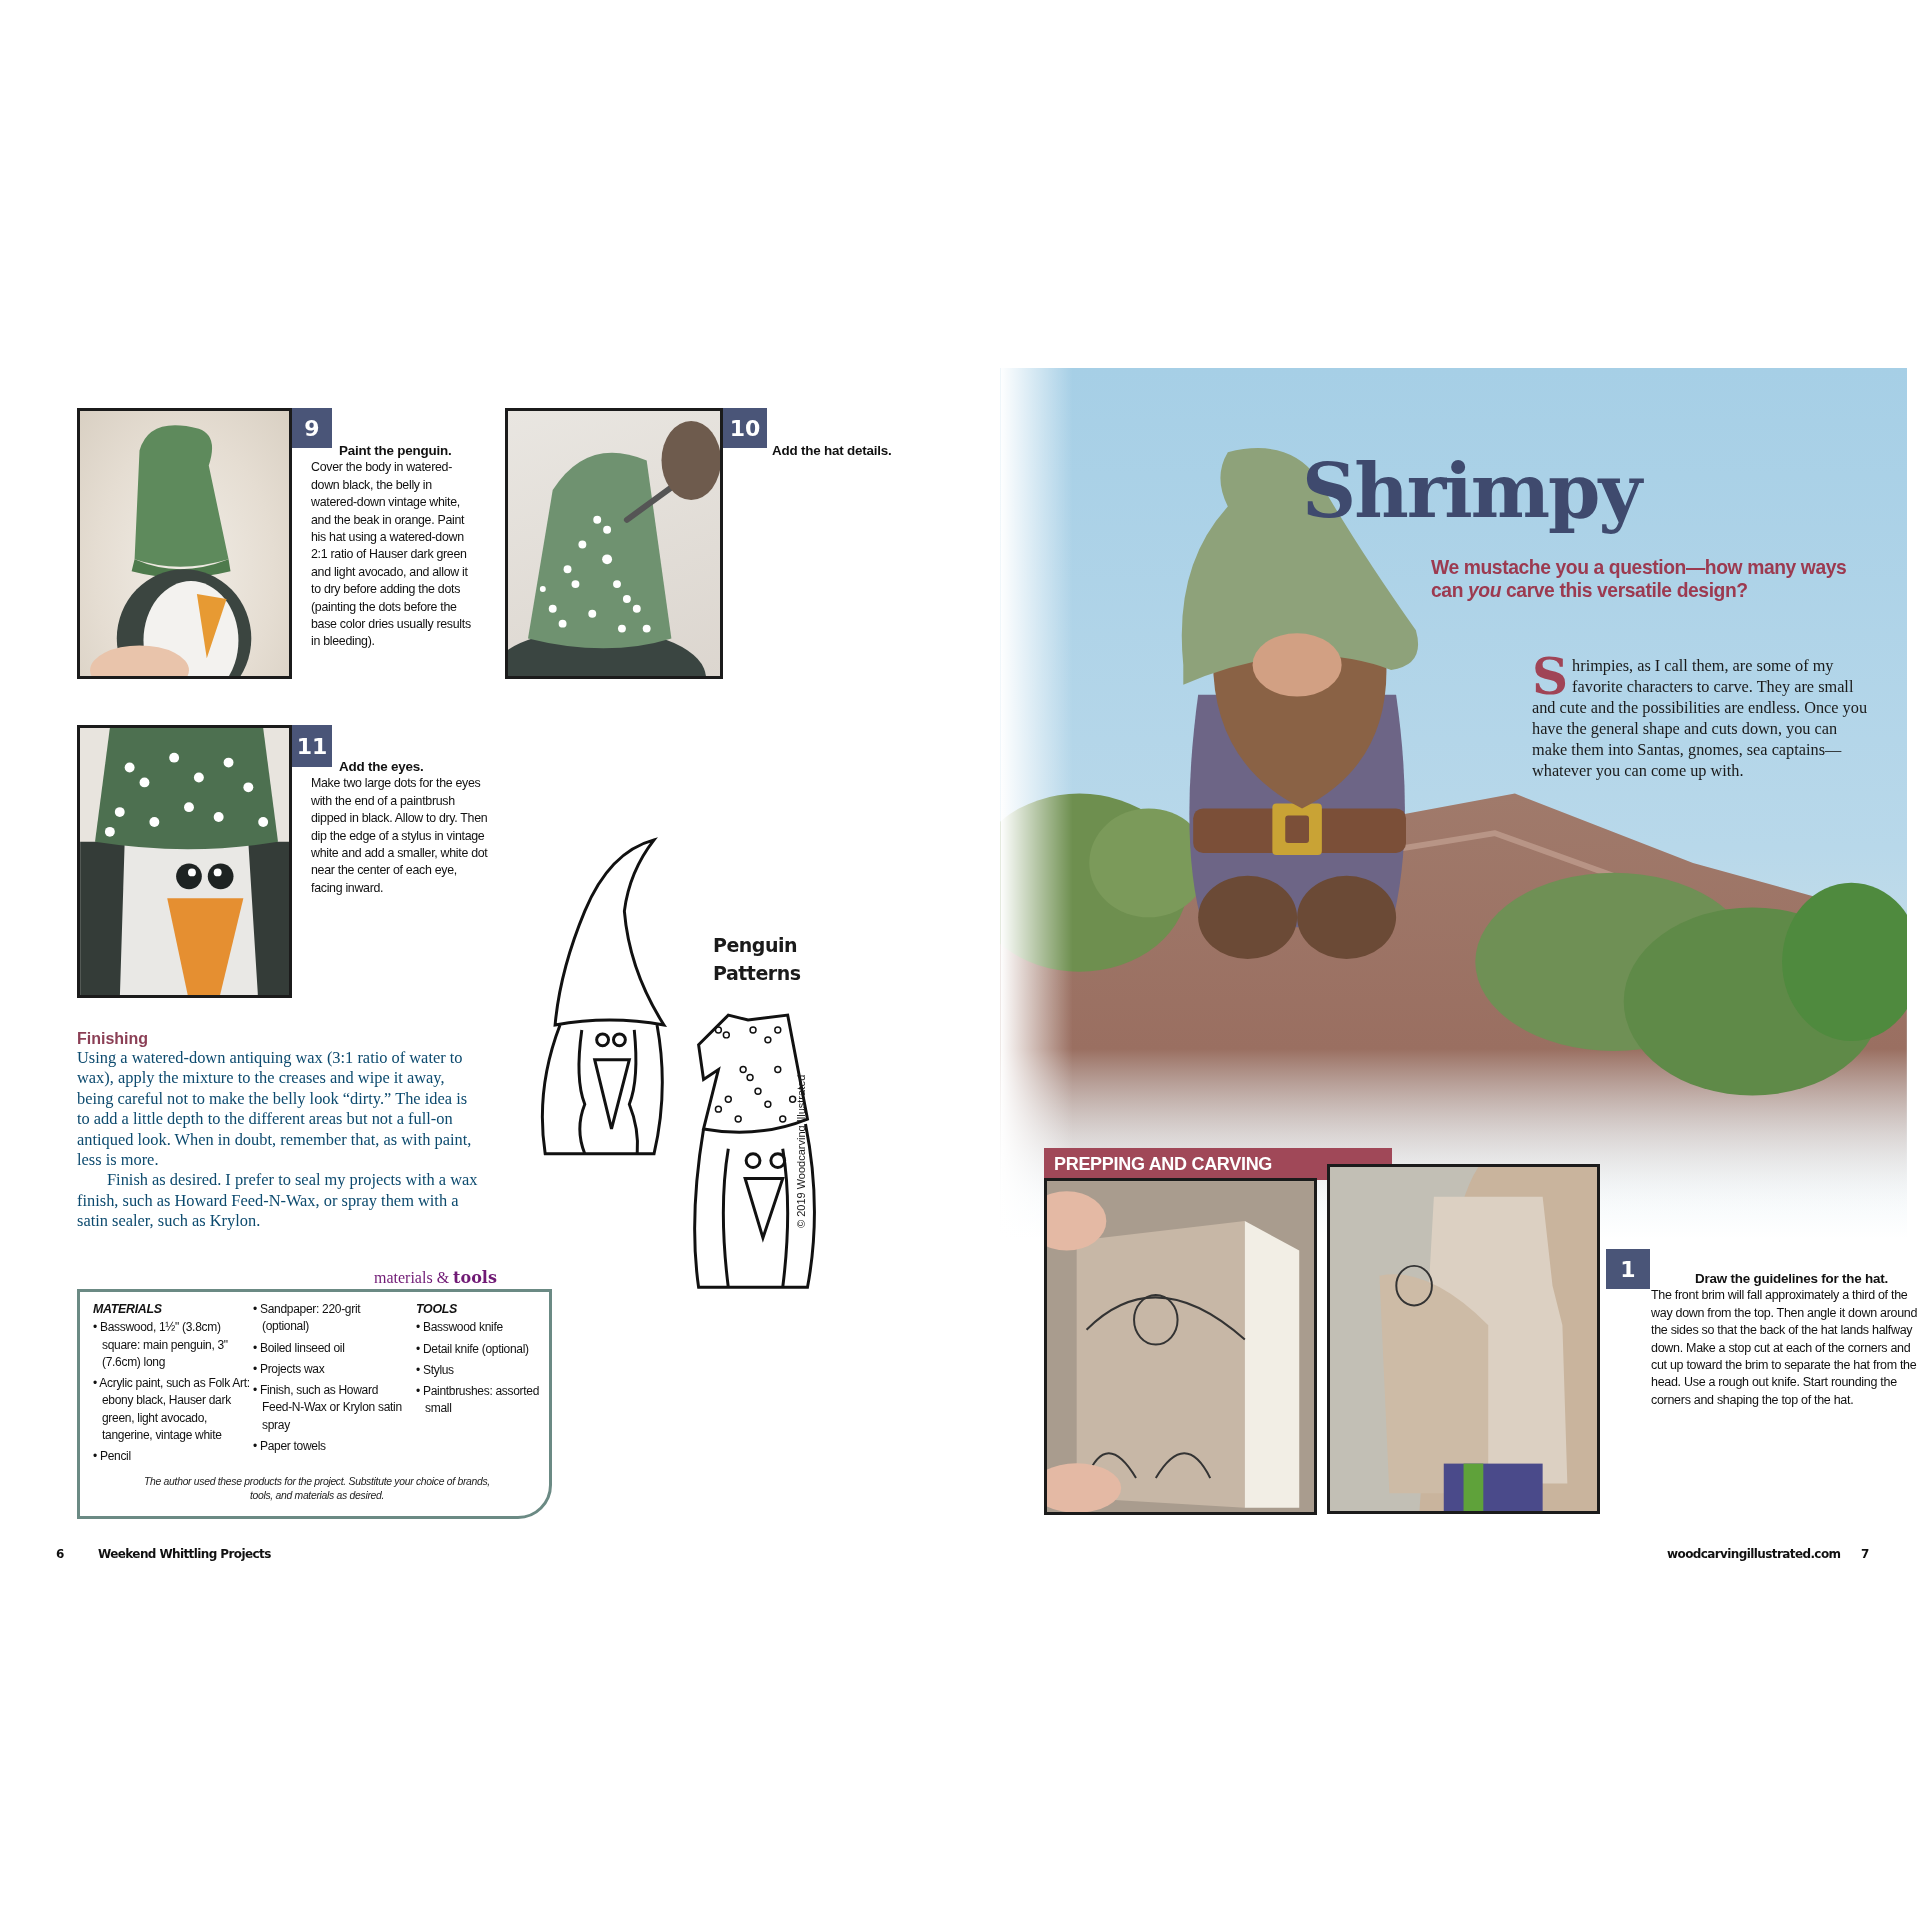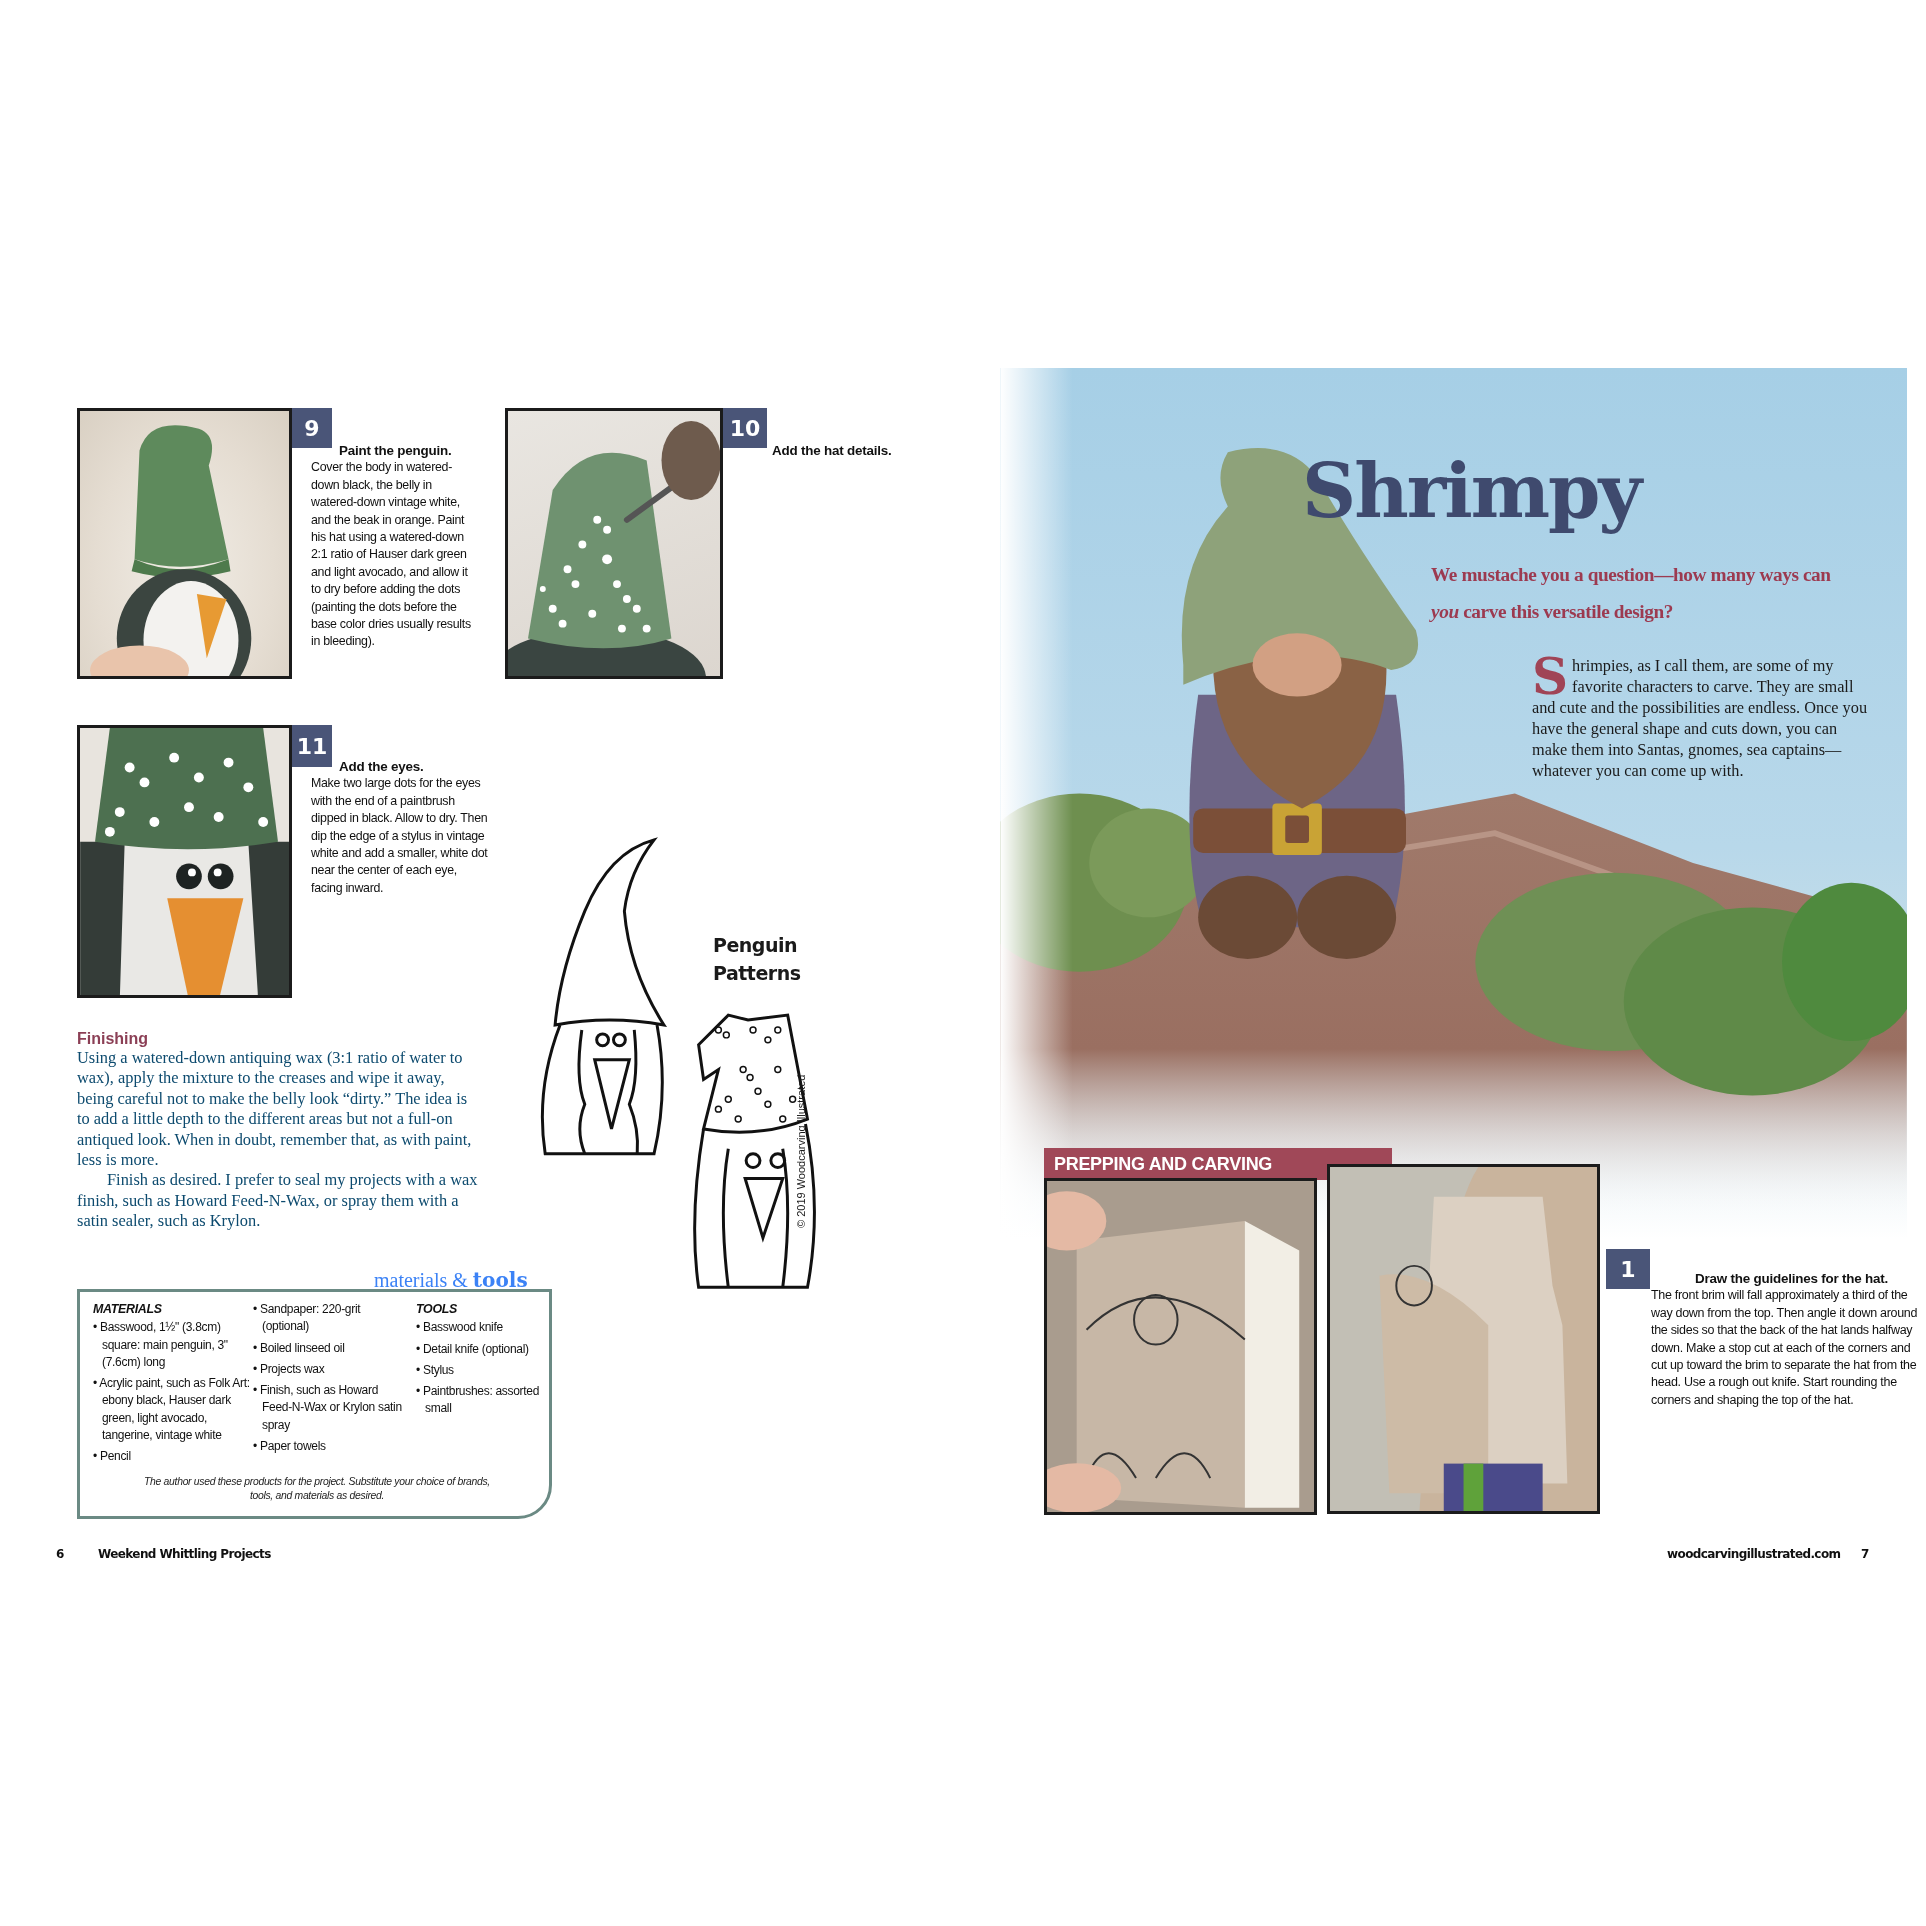--- a/index.html
+++ b/index.html
@@ -15,36 +15,36 @@
 
   
   .ph-9 { background: radial-gradient(ellipse at 50% 60%, #f1ede6 0%, #e5ddd2 60%, #d9d0c3 100%); }
   .ph-10 { background: linear-gradient(160deg, #e9e6e1 0%, #dcd6cf 100%); }
   .ph-11 { background: #e8e4de; }
 
   .finishing-head { color: #8b3f55; font-weight: bold; font-size: 16px; font-family: "Liberation Sans", sans-serif; }
   .body-serif { font-family: "Liberation Serif", "DejaVu Serif", serif; font-size: 16.4px; line-height: 20.4px; color: #0c4a6e; }
 
   .mt-box { position: absolute; border: 3px solid #6b8a84; border-right: 3px solid #6b8a84; border-bottom-right-radius: 34px; }
-  .mt-title { position: absolute; color: #3b82f6; font-family: "Liberation Serif", serif; font-size: 20px; }
+  .mt-title { position: absolute; color: #701a75; font-family: "Liberation Serif", serif; font-size: 16px; }
   .mt-title b { font-family: "DejaVu Serif", serif; font-weight: bold; }
   .mt-col { position: absolute; font-family: "Liberation Sans", sans-serif; font-size: 12px; line-height: 17.3px; color: #111; letter-spacing: -0.3px; }
   .mt-col h4 { font-style: italic; font-weight: bold; font-size: 12.4px; margin-bottom: 1px; }
   .mt-col ul { list-style: none; }
   .mt-col li { padding-left: 9px; text-indent: -9px; margin-bottom: 4px; }
   .mt-col li::before { content: "• "; }
   .mt-note { position: absolute; font-style: italic; font-size: 10.4px; line-height: 14.4px; text-align: center; color: #222; letter-spacing: -0.3px; }
 
   .footer { position: absolute; font-family: "DejaVu Sans", sans-serif; font-size: 12px; font-weight: bold; color: #111; letter-spacing: -0.6px; }
 
   
   .hero { position: absolute; left: 1000px; top: 368px; width: 907px; height: 871px; overflow: hidden;
     background: linear-gradient(180deg, #a6cfe6 0%, #b8d8ea 55%, #c8dfe9 72%, #ffffff 100%); }
   .shrimpy-title { position: absolute; font-family: "DejaVu Serif", serif; font-weight: bold; font-size: 75px; color: #3f4a6e; letter-spacing: -2px; }
-  .subtitle { position: absolute; color: #9c3a50; font-weight: bold; font-size: 19.3px; line-height: 37px; letter-spacing: -0.4px; font-family: Liberation Serif, serif; }
+  .subtitle { position: absolute; color: #9c3a50; font-weight: bold; font-size: 19.3px; line-height: 23px; letter-spacing: -0.4px; font-family: Liberation Sans, sans-serif; }
   .intro { position: absolute; font-family: "Liberation Serif", serif; font-size: 16.3px; line-height: 21px; color: #1a1a1a; }
   .dropcap { float: left; font-family: "DejaVu Serif", serif; font-weight: bold; font-size: 50px; line-height: 40px; color: #a04456; margin-right: 4px; margin-top: 2px; }
 
   .section-bar { position: absolute; background: #a04858; color: #fff; font-family: "Liberation Sans", sans-serif; font-weight: bold; font-size: 18px; display: flex; align-items: center; padding-left: 10px; letter-spacing: -0.3px; }
 </style>
 </head>
 <body>
 
 <div class="photo ph-9" style="left:77px;top:408px;width:215px;height:271px;">
   <svg width="215" height="271" viewBox="0 0 217 274">

